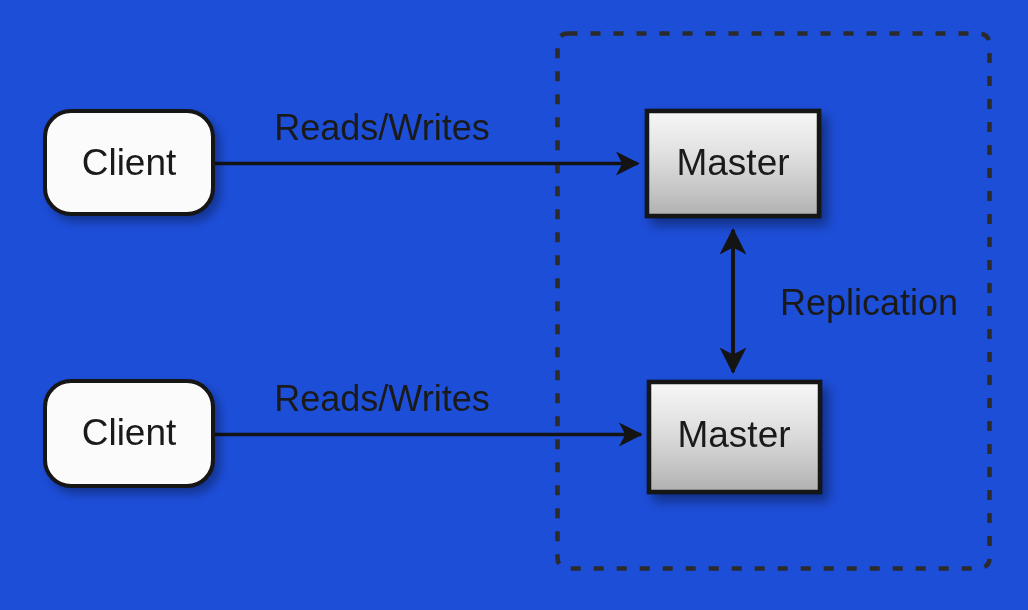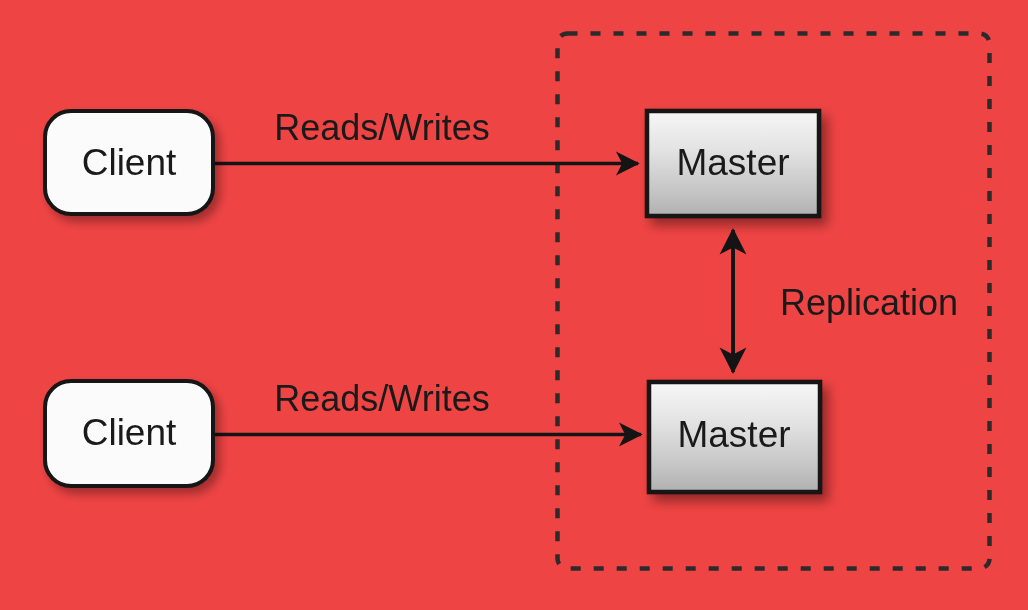--- a/index.html
+++ b/index.html
@@ -10,21 +10,21 @@
   body {
     width: 1028px;
     height: 610px;
     font-family: "Liberation Sans", sans-serif;
     overflow: hidden;
   }
   #canvas {
     position: relative;
     width: 1028px;
     height: 610px;
-    background: #ef4444;
+    background: #1d4ed8;
   }
   #diagram-svg {
     position: absolute;
     top: 0;
     left: 0;
     width: 1028px;
     height: 610px;
     display: block;
   }
   .node-label {

